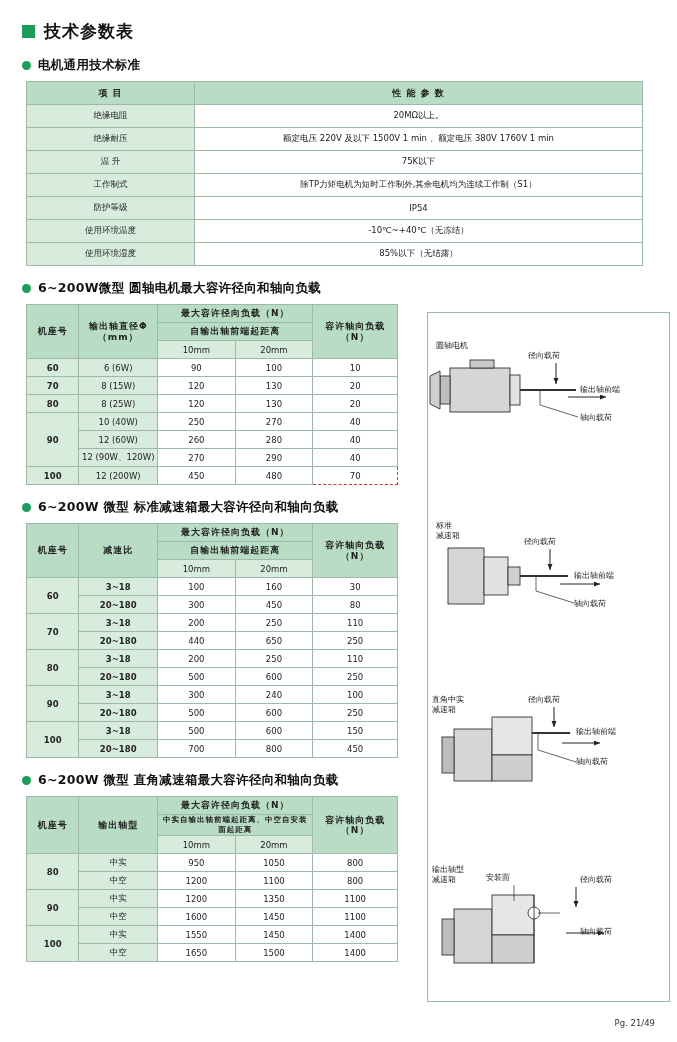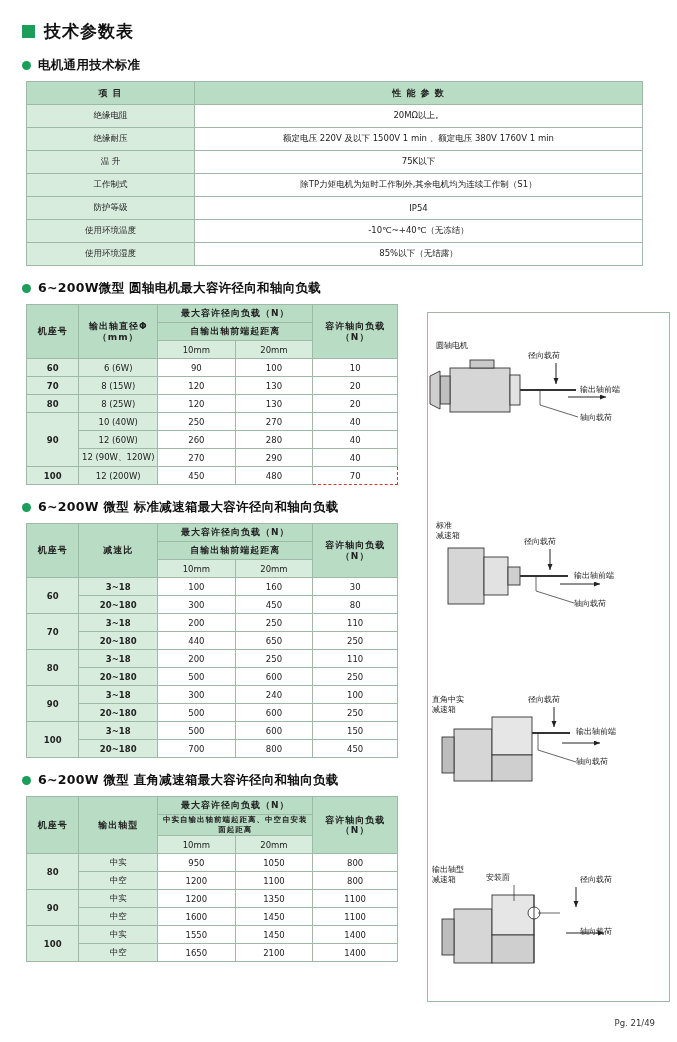--- a/index.html
+++ b/index.html
@@ -436,21 +436,21 @@
       <tr>
         <td class="t-label bold" rowspan="2">100</td>
         <td class="t-label">中实</td>
         <td class="t-val">1550</td>
         <td class="t-val">1450</td>
         <td class="t-val">1400</td>
       </tr>
       <tr>
         <td class="t-label">中空</td>
         <td class="t-val">1650</td>
-        <td class="t-val">2100</td>
+        <td class="t-val">1500</td>
         <td class="t-val">1400</td>
       </tr>
     </tbody>
   </table>
 
   <div class="diagram-panel">
 
     <svg class="dsvg" width="243" height="690" viewBox="0 0 243 690">
       <defs>
         <marker id="arw" markerWidth="7" markerHeight="7" refX="6" refY="2.5" orient="auto">

